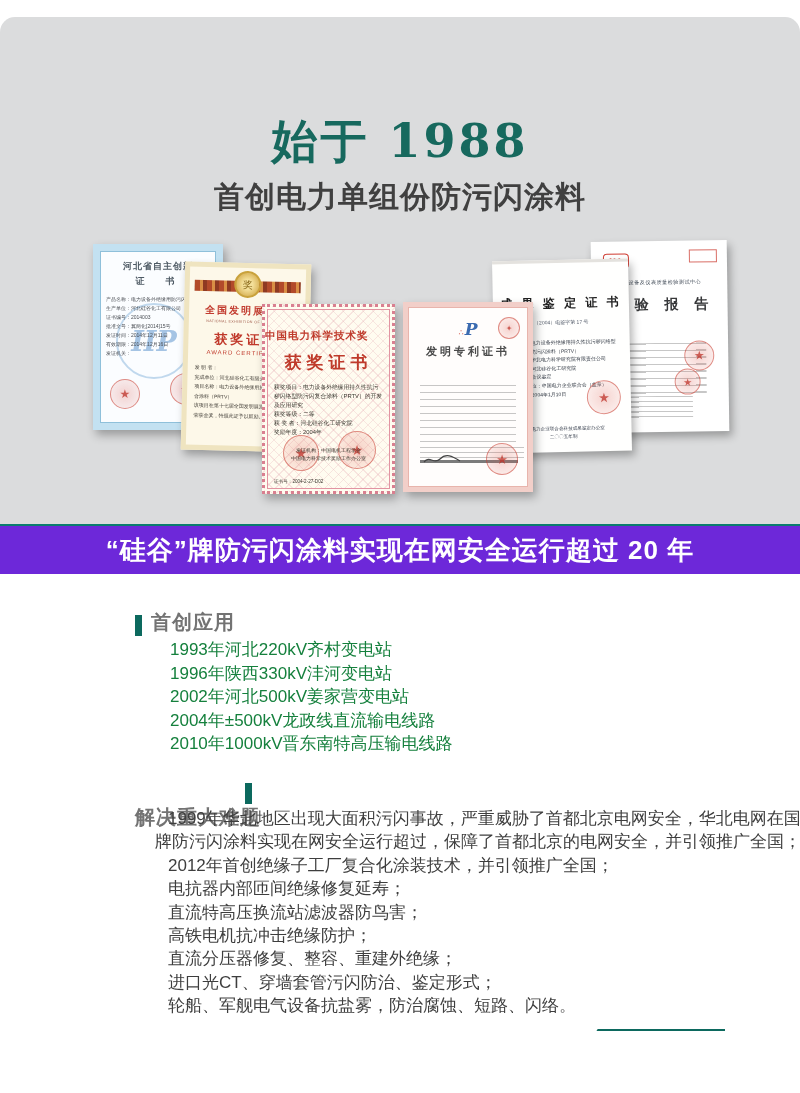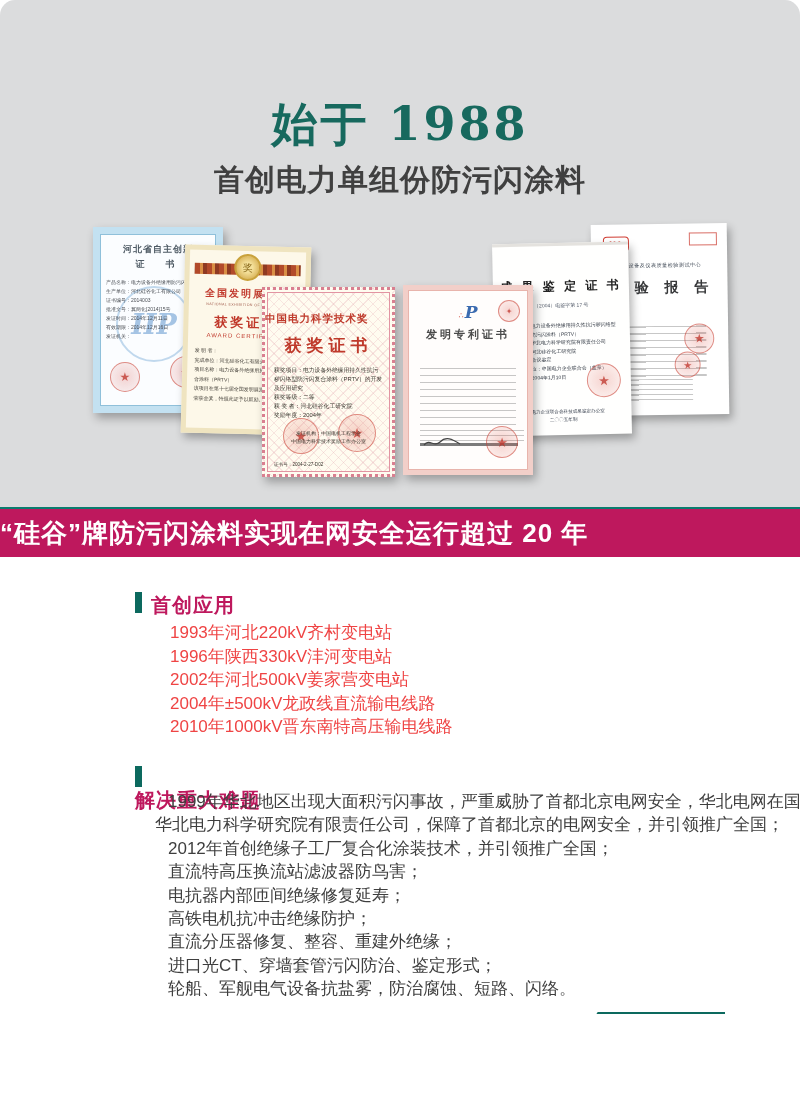--- a/index.html
+++ b/index.html
@@ -1,19 +1,19 @@
 <!DOCTYPE html>
 <html><head>
 <meta charset="utf-8">
 <title>始于 1988</title>
 <style>
   * { margin:0; padding:0; box-sizing:border-box; }
   html,body { background:#ffffff; }
   body { font-family:"Liberation Sans", sans-serif; }
-  .page { position:relative; width:800px; height:1014px; background:#ffffff; overflow:hidden; margin:0 auto;border-radius:15px; }
+  .page { position:relative; width:800px; height:1014px; background:#ffffff; overflow:hidden; margin:17px auto;border-radius:15px; }
 
   
   .hero { position:absolute; left:0; top:0; width:800px; height:507px; background:#dbdcdd; }
   .hero-title { position:absolute; left:0; top:94px; width:800px; text-align:center;
     font-family:"DejaVu Serif", serif; font-weight:bold; font-size:46px; letter-spacing:3px; color:#17695e; }
   .hero-subtitle { position:absolute; left:0; top:160px; width:800px; text-align:center;
     font-weight:bold; font-size:30px; letter-spacing:1px; color:#404040; }
 
   
   .cert { position:absolute; background:#fff; box-shadow:3px 5px 9px rgba(0,0,0,.30); overflow:hidden; }
@@ -79,33 +79,33 @@
 
   
   .cert-f { left:592px; top:224px; width:136px; height:191px; z-index:1; transform:rotate(-.8deg); background:#ffffff; }
   .cert-f .ma { position:absolute; left:12px; top:12px; width:26px; height:15px; border:1.6px solid #cf3a30; border-radius:4px;
     color:#cf3a30; font-weight:bold; font-size:8px; display:flex; align-items:center; justify-content:center; letter-spacing:.5px; }
   .cert-f .stampbox { position:absolute; right:10px; top:9px; width:28px; height:13px; border:1.2px solid #cf4a40; opacity:.8; }
   .cert-f .org { margin-top:38px; text-align:center; font-size:5.2px; color:#47505c; letter-spacing:.4px; }
   .cert-f .ttl { margin-top:10px; text-align:center; font-size:14px; font-weight:bold; letter-spacing:6px; color:#37383a; }
 
   
-  .banner { position:absolute; left:0; top:507px; width:800px; height:50px; background:#be185d;
-    border-top:2px solid #0b7c6e; display:flex; align-items:center; }
+  .banner { position:absolute; left:0; top:507px; width:800px; height:50px; background:#6d28d9;
+    border-top:2px solid #0b7c6e; display:flex; align-items:center; justify-content:center; }
   .banner-text { color:#ffffff; font-size:26px; font-weight:bold; letter-spacing:1px; }
 
   
-  .sec-head { position:absolute; left:135px; display:flex; align-items:flex-start; color:#be185d; }
+  .sec-head { position:absolute; left:135px; display:flex; align-items:flex-end; color:#737373; }
   .sec-bar { width:7px; height:21px; background:#0c695e; margin-right:9px; }
   .sec-label { font-size:20px; font-weight:bold; letter-spacing:1px; }
   .sec1-head { top:592px; }
   .sec2-head { top:766px;flex-direction:column; }
 
   .app-list { position:absolute; left:170px; top:621px; }
-  .list-item { font-size:17px; line-height:23.5px; color:#ef4444; }
+  .list-item { font-size:17px; line-height:23.5px; color:#15803d; }
 
   .para { position:absolute; left:135px; top:790px; width:580px; }
   .para-line { font-size:17px; line-height:23.4px; color:#3e3e3e; padding-left:33px; white-space:nowrap; }
   .para-line.hang { padding-left:20px; }
 
   
   .footer-flag { position:absolute; left:580px; top:1012px; width:68px; height:28px; background:#0c695e;
     clip-path:polygon(26% 0, 100% 0, 100% 100%, 0 100%);
     display:flex; align-items:center; justify-content:center; padding-left:12px; }
   .footer-flag span { color:#e5e5e5; font-size:15px; }
@@ -234,24 +234,24 @@
     <div class="list-item">2004年±500kV龙政线直流输电线路</div>
     <div class="list-item">2010年1000kV晋东南特高压输电线路</div>
   </div>
 
   <div class="sec-head sec2-head">
     <div class="sec-bar"></div>
     <div class="sec-label">解决重大难题</div>
   </div>
   <div class="para">
     <div class="para-line">1999年华北地区出现大面积污闪事故，严重威胁了首都北京电网安全，华北电网在国内首创大规模</div>
-    <div class="para-line hang">华北电力科学研究院有限责任公司，保障了首都北京的电网安全，并引领推广全国；</div>
+    <div class="para-line hang">牌防污闪涂料实现在网安全运行超过，保障了首都北京的电网安全，并引领推广全国；</div>
     <div class="para-line">2012年首创绝缘子工厂复合化涂装技术，并引领推广全国；</div>
+    <div class="para-line">电抗器内部匝间绝缘修复延寿；</div>
     <div class="para-line">直流特高压换流站滤波器防鸟害；</div>
-    <div class="para-line">电抗器内部匝间绝缘修复延寿；</div>
     <div class="para-line">高铁电机抗冲击绝缘防护；</div>
     <div class="para-line">直流分压器修复、整容、重建外绝缘；</div>
     <div class="para-line">进口光CT、穿墙套管污闪防治、鉴定形式；</div>
     <div class="para-line">轮船、军舰电气设备抗盐雾，防治腐蚀、短路、闪络。</div>
   </div>
 
   <div class="footer-flag">
     <span>page</span>
   </div>
   <div class="footer-box">

